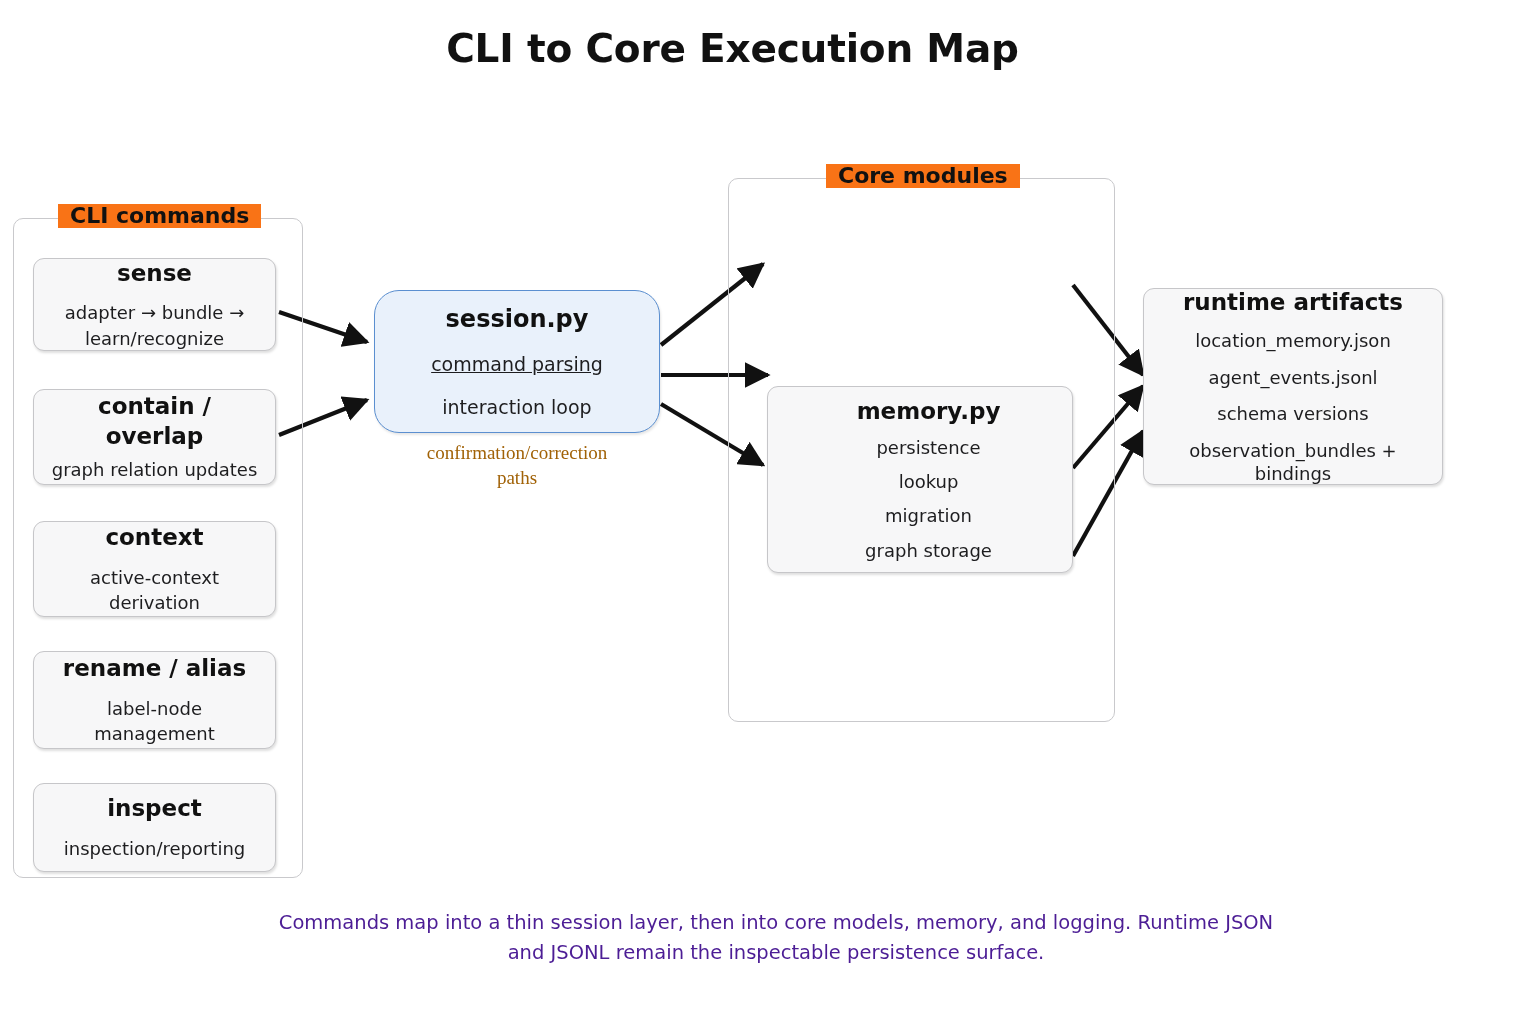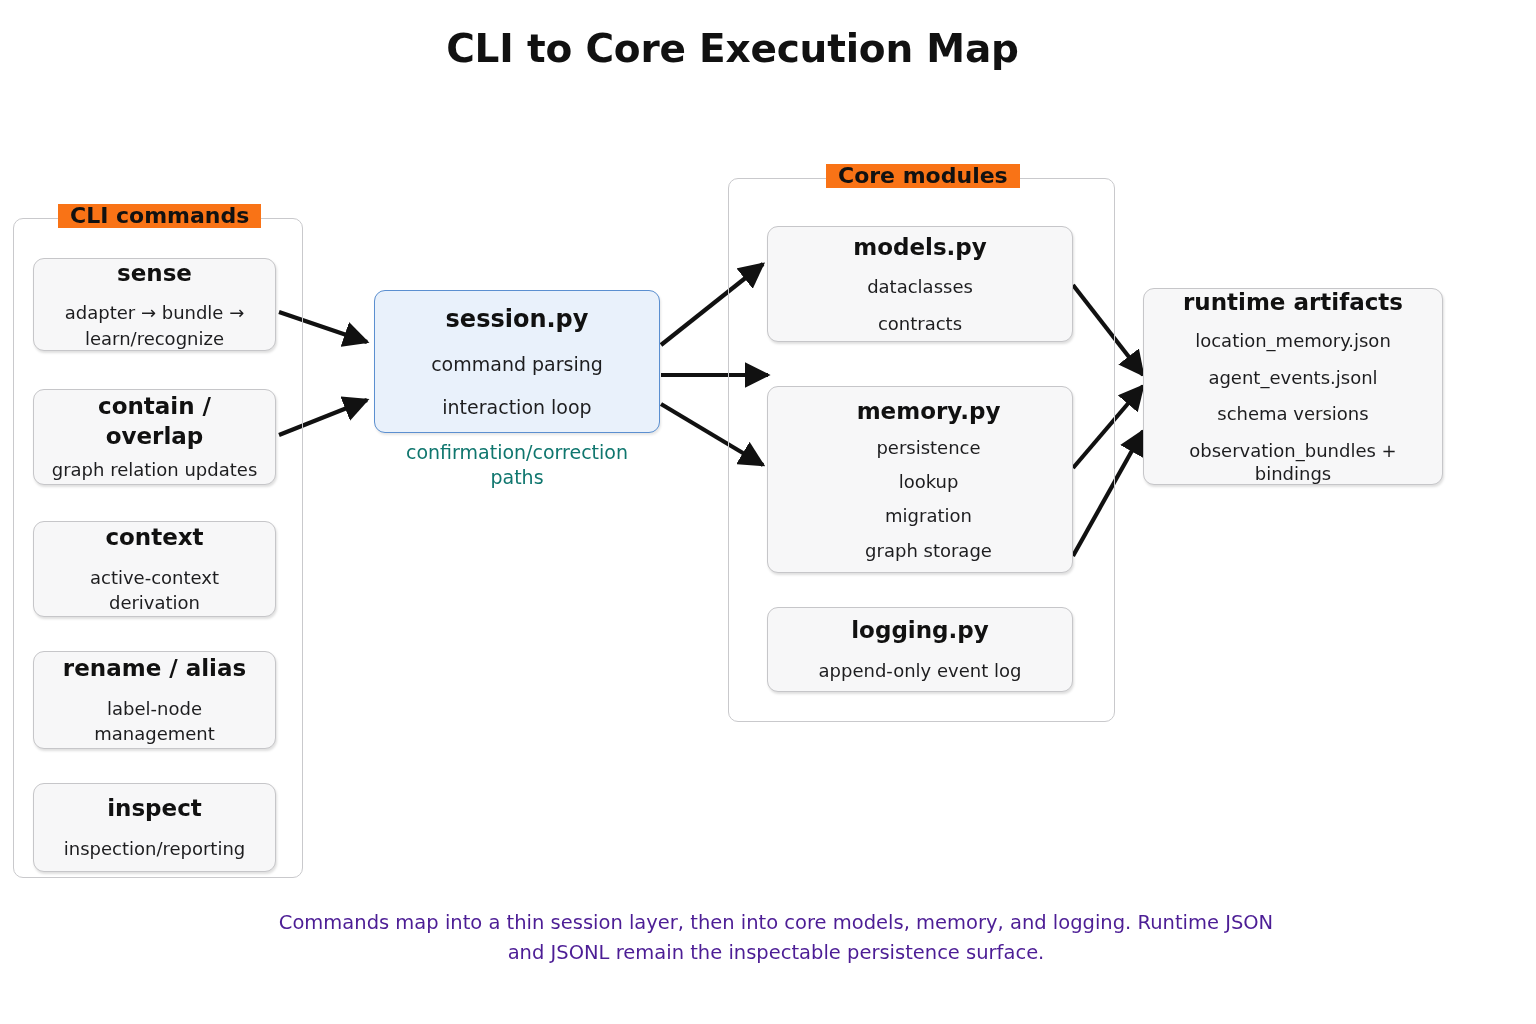--- a/index.html
+++ b/index.html
@@ -94,33 +94,34 @@
     font-size: 18px;
     font-weight: 400;
     color: #1d1d1f;
     line-height: 1.3;
   }
   .node-sub.first { margin-top: 14px; }
   .node-sub + .node-sub { margin-top: 13px; }
   .node-sub.tight { margin-top: 10px; }
 
   .node.accent .node-sub { font-size: 19px; }
-  .node.accent .node-sub.first { margin-top: 18px; }
+  .node.accent .node-sub.first { margin-top: 18px; text-decoration: underline; }
   .node.accent .node-sub + .node-sub { margin-top: 18px; }
 
   
   .node-title.two-line { line-height: 1.3; }
 
   
   .edge-caption {
     position: absolute;
     text-align: center;
     font-size: 19px;
-    color: #0f766e;
+    color: #a16207;
     line-height: 1.34;
+    font-family: Liberation Serif, serif;
   }
 
   
   .footer-note {
     position: absolute;
     left: 8px;
     top: 908px;
     width: 1536px;
     text-align: center;
     font-size: 19.5px;
@@ -187,53 +188,44 @@
     <div class="node-title">rename / alias</div>
     <div class="node-sub first">label-node</div>
     <div class="node-sub" style="margin-top:2px;">management</div>
   </div>
 
   <div class="node" style="left:33px; top:783px; width:243px; height:89px;">
     <div class="node-title">inspect</div>
     <div class="node-sub first">inspection/reporting</div>
   </div>
 
-  <div class="node accent" style="left:374px; top:290px; width:286px; height:143px;">
+  <div class="node accent" style="left:374px; top:290px; width:286px; height:143px;border-radius:25px;">
     <div class="node-title">session.py</div>
     <div class="node-sub first">command parsing</div>
     <div class="node-sub">interaction loop</div>
   </div>
 
   <div class="edge-caption" style="left:374px; top:440px; width:286px;">
     <div>confirmation/correction</div>
     <div>paths</div>
   </div>
 
   <div class="group-box" style="left:728px; top:178px; width:385px; height:542px;">
     <div class="group-label" style="left:97px;">Core modules</div>
   </div>
 
-  <div class="node" style="left:767px; top:226px; width:306px; height:116px;">
-    <div class="node-title">models.py</div>
-    <div class="node-sub first">dataclasses</div>
-    <div class="node-sub">contracts</div>
-  </div>
 
   <div class="node" style="left:767px; top:386px; width:306px; height:187px;padding-left:27px;">
     <div class="node-title">memory.py</div>
     <div class="node-sub first" style="margin-top:10px;">persistence</div>
     <div class="node-sub" style="margin-top:11px;">lookup</div>
     <div class="node-sub" style="margin-top:11px;">migration</div>
     <div class="node-sub" style="margin-top:11px;">graph storage</div>
   </div>
 
-  <div class="node" style="left:767px; top:607px; width:306px; height:85px;">
-    <div class="node-title">logging.py</div>
-    <div class="node-sub first">append-only event log</div>
-  </div>
 
   <div class="node" style="left:1143px; top:288px; width:300px; height:197px;">
     <div class="node-title">runtime artifacts</div>
     <div class="node-sub first" style="margin-top:13px;">location_memory.json</div>
     <div class="node-sub" style="margin-top:13px;">agent_events.jsonl</div>
     <div class="node-sub" style="margin-top:13px;">schema versions</div>
     <div class="node-sub" style="margin-top:13px;">observation_bundles + bindings</div>
   </div>
 
   <div class="footer-note">Commands map into a thin session layer, then into core models, memory, and logging. Runtime JSON and JSONL remain the inspectable persistence surface.</div>

